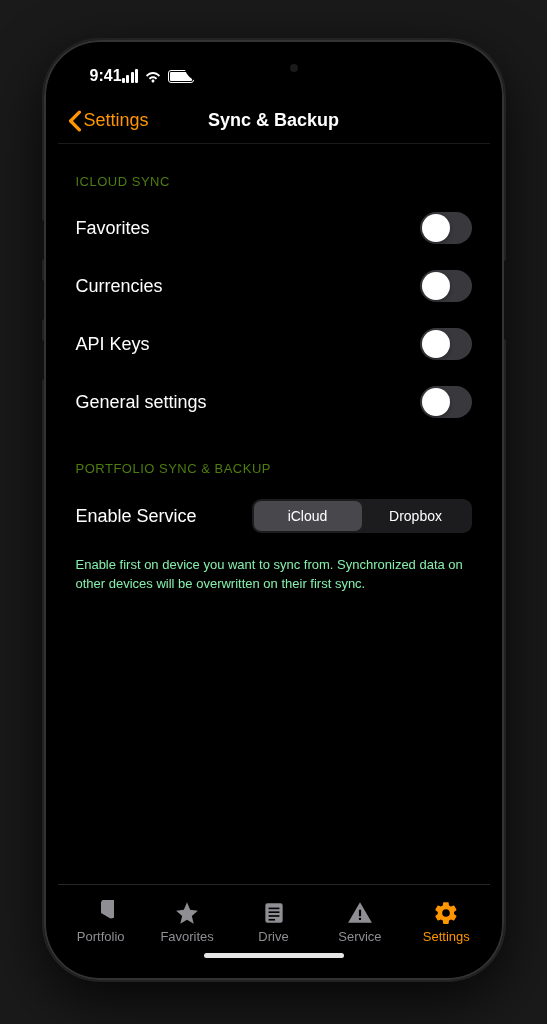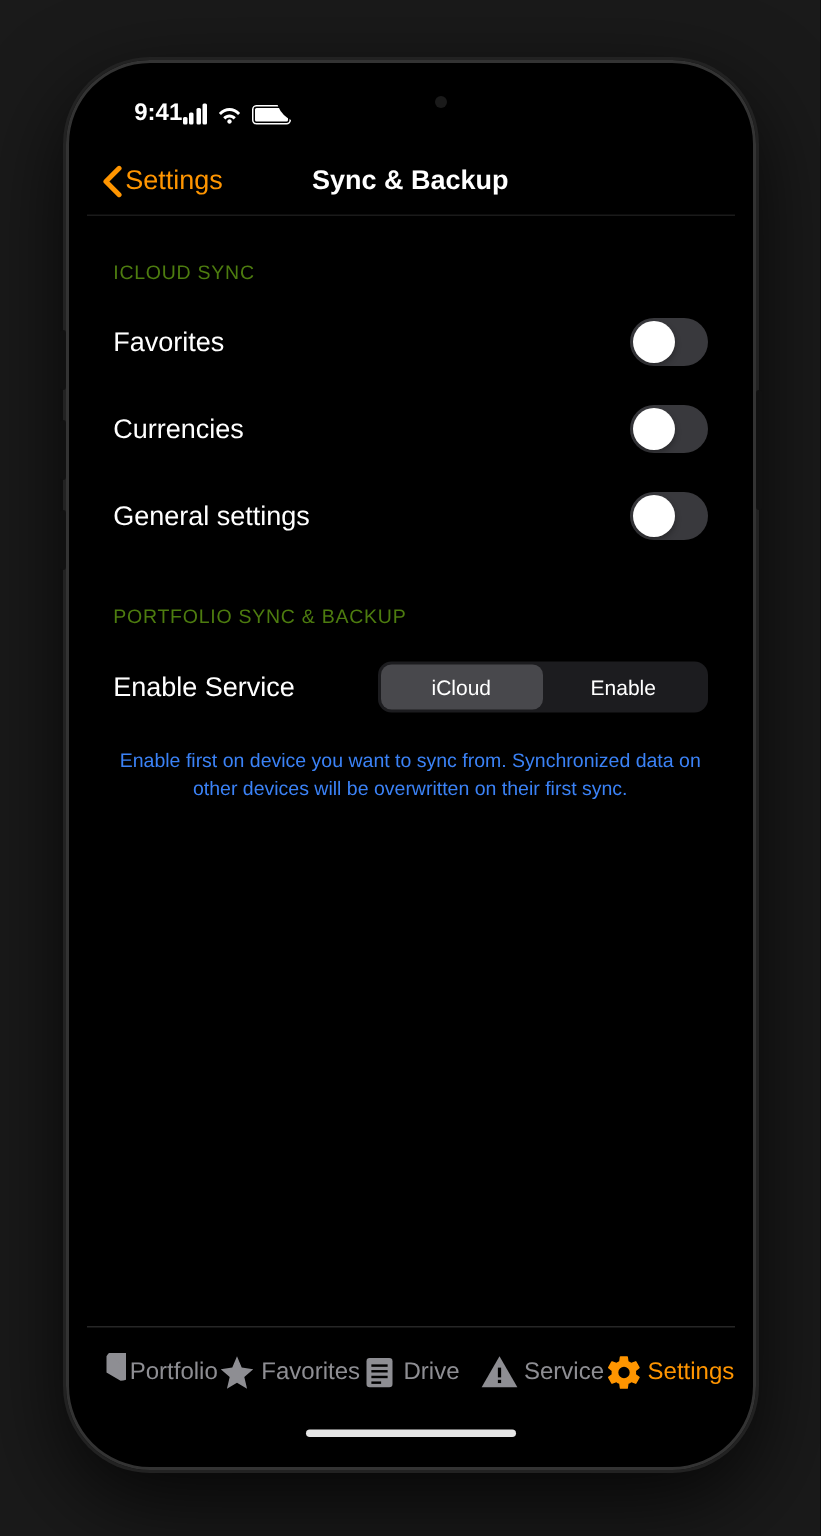--- a/index.html
+++ b/index.html
@@ -130,34 +130,33 @@
       display:flex; background:#1c1c1f; border-radius:9px; padding:2px;
       width:220px;
     }
     .segmented .seg {
       flex:1; text-align:center; padding:7px 0;
       color:#fff; font-size:14px; font-weight:500;
       border-radius:7px; cursor:pointer;
     }
     .segmented .seg.active { background:#48484c; }
     .footer-text {
-      color:#3b82f6; font-size:13px; line-height:1.45;
+      color:#86efac; font-size:13px; line-height:1.45;
       padding: 10px 18px 6px;
-      text-align: center;
     }
     
     .tab-bar {
       height:82px;
       border-top:.5px solid #262626;
       display:flex;
       padding-bottom:22px;
     }
     .tab {
-      flex:1; display:flex; flex-direction:row; align-items:center; justify-content:flex-start;
-      gap:3px; color:#8e8e93; font-size:16px; cursor:pointer;
+      flex:1; display:flex; flex-direction:column; align-items:center; justify-content:flex-end;
+      gap:3px; color:#8e8e93; font-size:13px; cursor:pointer;
     }
     .tab.active { color:#ff9500; }
     .tab svg { width:26px; height:26px; }
     .home-indicator{
       position:absolute; bottom:8px; left:50%; transform:translateX(-50%);
       width:140px; height:5px; background:#fff; border-radius:3px; opacity:.9;
     }
   </style>
 </head>
 <body>
@@ -203,33 +202,39 @@
             <div class="toggle-knob"></div>
           </div>
       </div>
       <div class="row">
         <span>Currencies</span>
         <div class="toggle">
             <div class="toggle-knob"></div>
           </div>
       </div>
       <div class="row">
+        <span>API Keys</span>
+        <div class="toggle">
+            <div class="toggle-knob"></div>
+          </div>
+      </div>
+      <div class="row">
         <span>General settings</span>
         <div class="toggle">
             <div class="toggle-knob"></div>
           </div>
       </div>
 
       <div class="section-header">PORTFOLIO SYNC &amp; BACKUP</div>
 
       <div class="row">
         <span>Enable Service</span>
         <div class="segmented">
           <div class="seg active">iCloud</div>
-          <div class="seg">Enable</div>
+          <div class="seg">Dropbox</div>
         </div>
       </div>
 
 
       <div class="footer-text">Enable first on device you want to sync from. Synchronized data on other devices will be overwritten on their first sync.</div>
     </div>
 
     <div class="tab-bar">
       <div class="tab">
         <svg viewBox="0 0 24 24" fill="currentColor">

